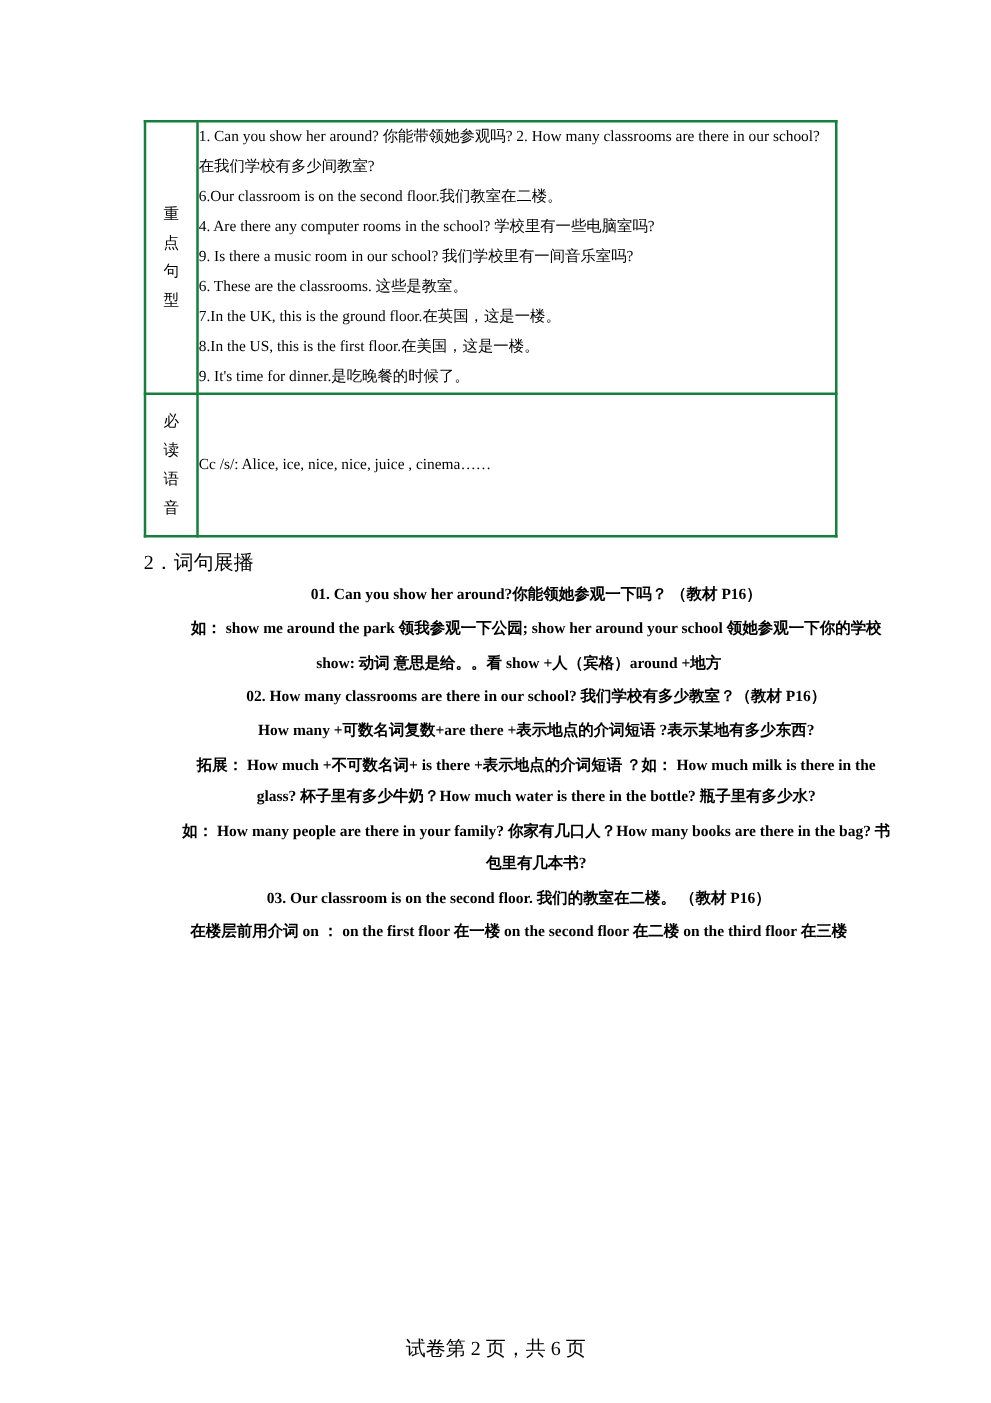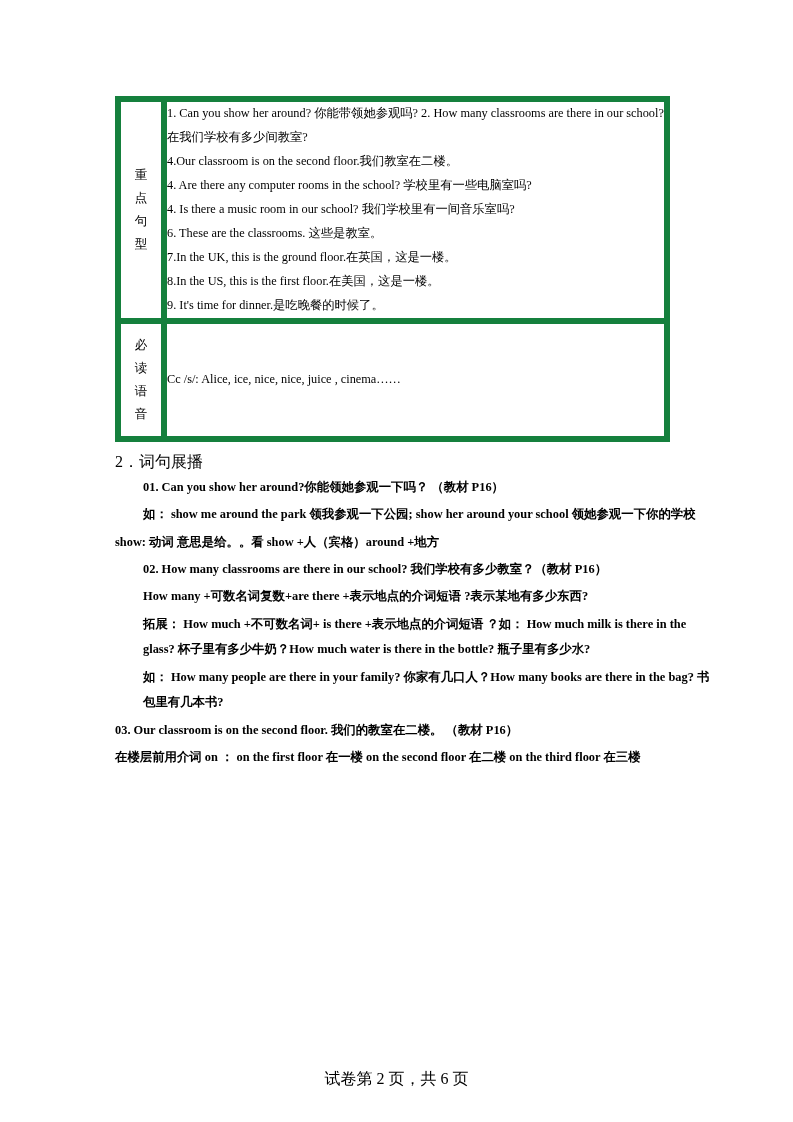--- a/index.html
+++ b/index.html
@@ -24,21 +24,21 @@
     padding: 96px 78px 40px 115px;
   }
   
   table.main {
     border-collapse: collapse;
     width: 555px;
     margin: 0 0 0 0;
     table-layout: fixed;
   }
   table.main td {
-    border: 6px solid #15803d;
+    border: 2px solid #15803d;
     vertical-align: middle;
     padding: 0;
   }
   td.label-cell {
     width: 40px;
     text-align: center;
     font-size: 12.5px;
     line-height: 23px;
     font-family: "Liberation Serif", serif;
     padding: 4px 0;
@@ -69,21 +69,21 @@
     font-weight: normal;
     font-size: 16px;
     margin: 10px 0 0 0;
     padding-right: 14px;
   }
   .para {
     font-size: 12.4px;
     line-height: 2.05;
     margin: 2px 0 0 0;
   }
-  .b { font-weight: bold; }
+  .b { font-weight: bold; text-align: center; }
   .indent1 { text-indent: 28px; }
   .indent2 { padding-left: 28px; }
   .footer {
     position: absolute;
     left: 0;
     right: 0;
     bottom: 32px;
     text-align: center;
     font-size: 16px;
     font-family: "Liberation Serif", serif;
@@ -98,23 +98,23 @@
     <tbody>
       <tr>
         <td class="label-cell">
           <span class="lab-char">重</span>
           <span class="lab-char">点</span>
           <span class="lab-char">句</span>
           <span class="lab-char">型</span>
         </td>
         <td class="content-cell">
           <p>1. Can you show her around?  你能带领她参观吗? 2. How many classrooms are there in our school?  在我们学校有多少间教室?</p>
-          <p>4.Our classroom is on the second floor.我们教室在二楼。</p>
+          <p>6.Our classroom is on the second floor.我们教室在二楼。</p>
           <p>4. Are there any computer rooms in the school?  学校里有一些电脑室吗?</p>
-          <p>4. Is there a music room in our school?  我们学校里有一间音乐室吗?</p>
+          <p>9. Is there a music room in our school?  我们学校里有一间音乐室吗?</p>
           <p>6. These are the classrooms.  这些是教室。</p>
           <p>7.In the UK, this is the ground floor.在英国，这是一楼。</p>
           <p>8.In the US, this is the first floor.在美国，这是一楼。</p>
           <p>9. It's time for dinner.是吃晚餐的时候了。</p>
         </td>
       </tr>
       <tr>
         <td class="label-cell">
           <span class="lab-char">必</span>
           <span class="lab-char">读</span>

